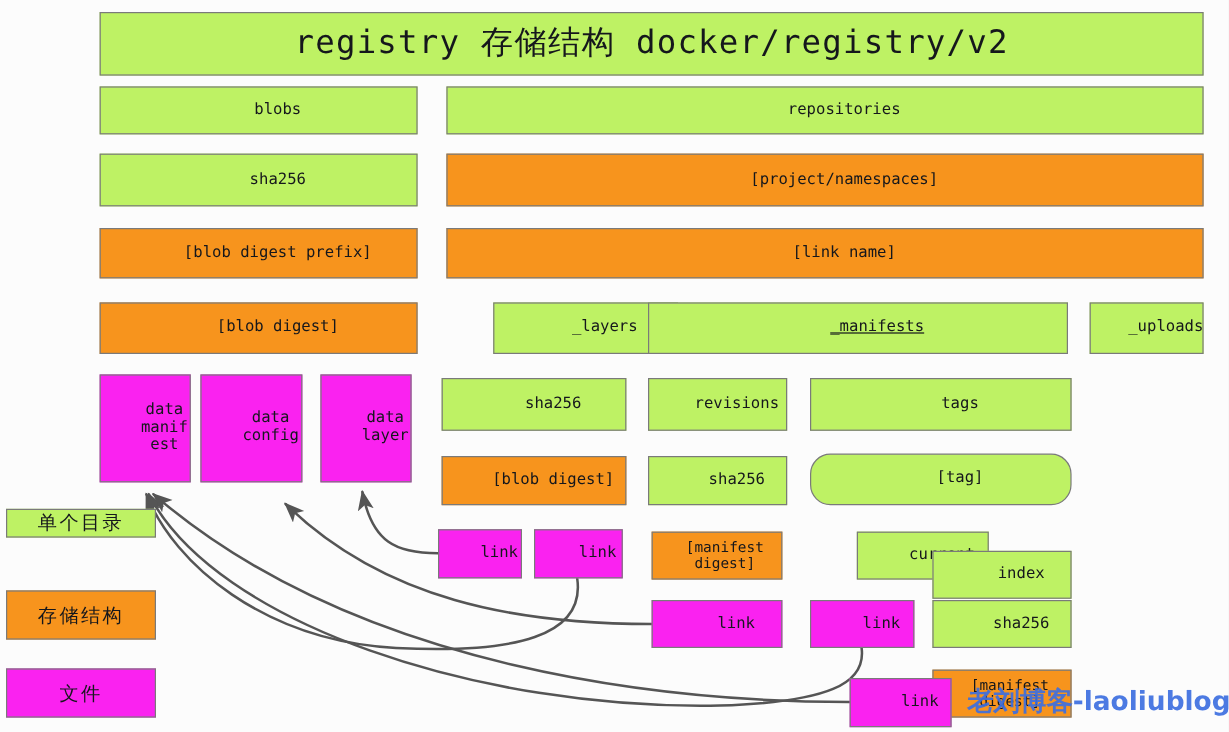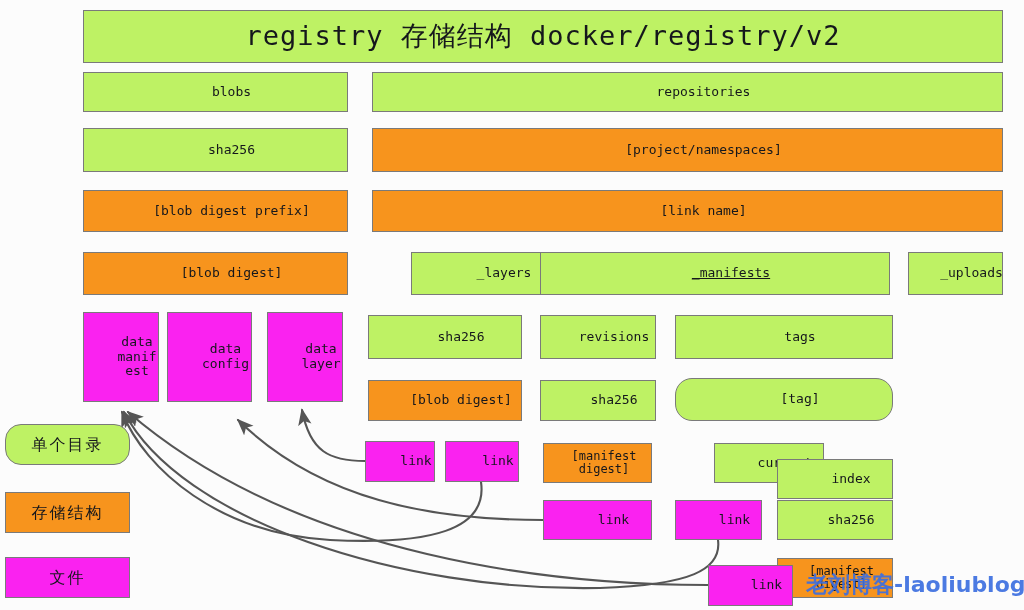--- a/index.html
+++ b/index.html
@@ -124,19 +124,19 @@
   <div class="node blue fs13" style="left:777px;top:459px;width:116px;height:40px;">index</div>
 
   <div class="node magenta fs13" style="left:543px;top:500px;width:109px;height:40px;">link</div>
   <div class="node magenta fs13" style="left:675px;top:500px;width:87px;height:40px;">link</div>
   <div class="node blue fs13" style="left:777px;top:500px;width:116px;height:40px;">sha256</div>
 
   <div class="node orange fs12" style="left:777px;top:558px;width:116px;height:40px;z-index:3;">[manifest
 digest]</div>
   <div class="node magenta fs13" style="left:708px;top:565px;width:85px;height:41px;z-index:4;">link</div>
 
-  <div class="node blue cjk" style="left:5px;top:424px;width:125px;height:41px;border-radius:16px;">单个目录</div>
+  <div class="node blue cjk" style="left:5px;top:424px;width:125px;height:24px;">单个目录</div>
   <div class="node orange cjk" style="left:5px;top:492px;width:125px;height:41px;">存储结构</div>
   <div class="node magenta cjk" style="left:5px;top:557px;width:125px;height:41px;">文件</div>
 
   <div class="wm" style="left:806px;top:570px;">老刘博客-laoliublog.cn</div>
 
 </div>
 
 </body></html>

